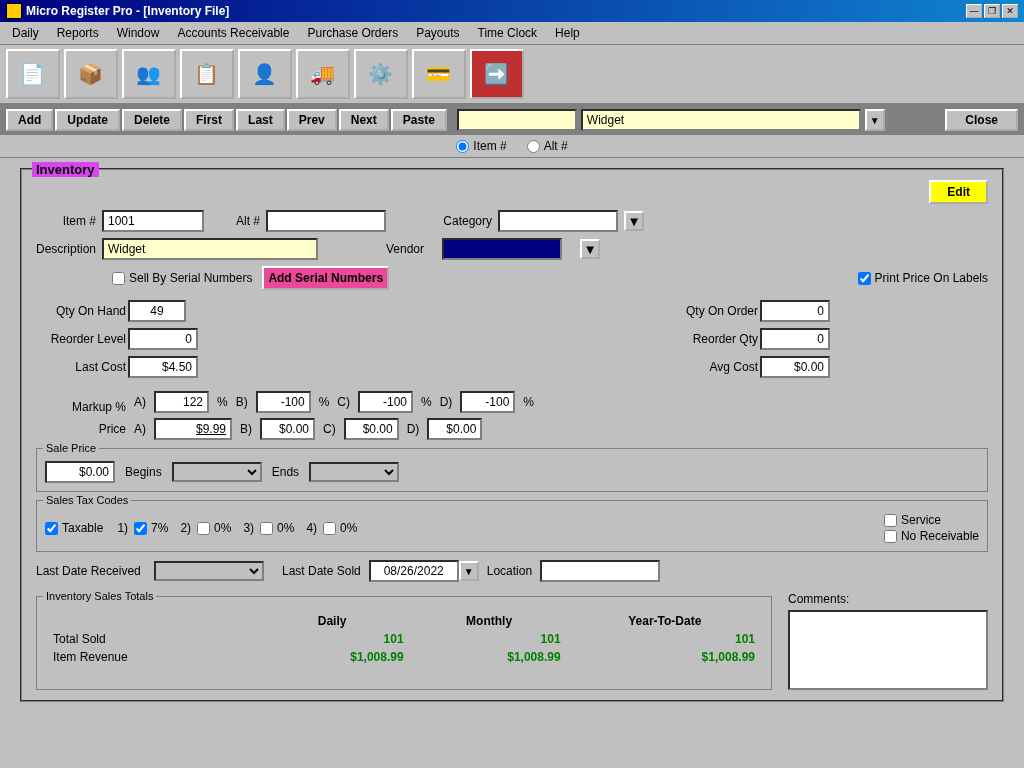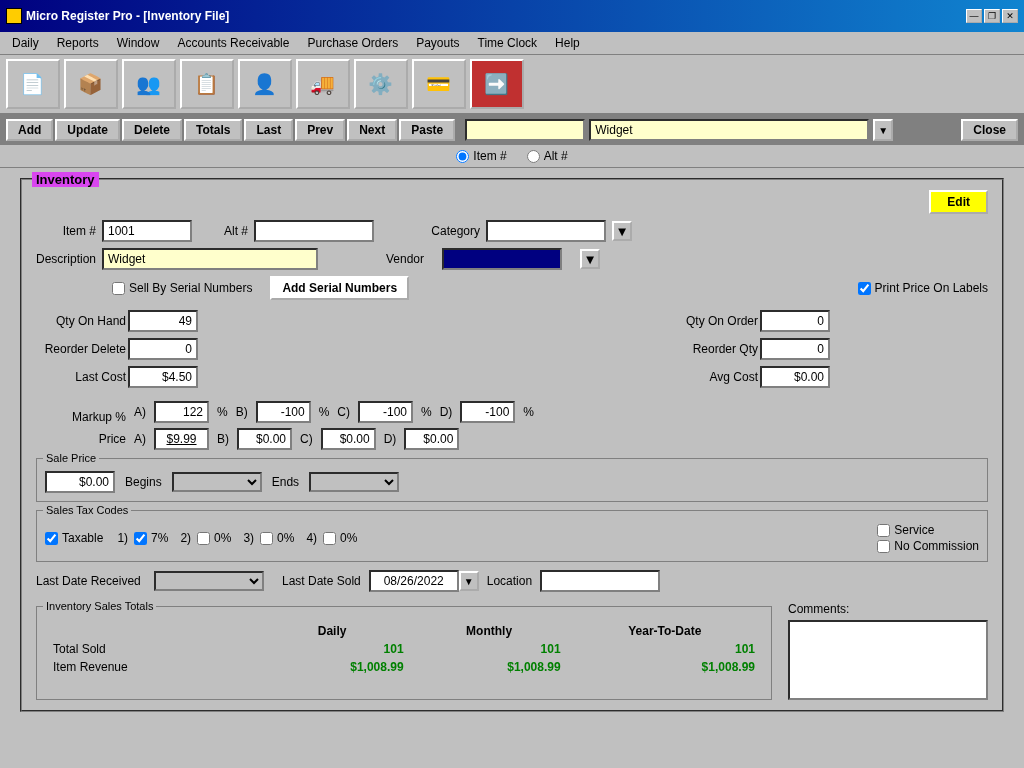--- a/index.html
+++ b/index.html
@@ -1,19 +1,19 @@
 <!DOCTYPE html>
 <html><head>
   <meta charset="utf-8">
   <style>
     * { box-sizing: border-box; margin: 0; padding: 0; }
     body { font-family: 'MS Sans Serif', Arial, sans-serif; font-size: 12px; background: #c0c0c0; user-select: none; }
     
     
-    .title-bar { background: linear-gradient(to right, #000080, #1084d0); color: white; padding: 3px 6px; display: flex; align-items: center; justify-content: space-between; height: 32px; }
+    .title-bar { background: linear-gradient(to right, #000080, #1084d0); color: white; padding: 3px 6px; display: flex; align-items: center; justify-content: space-between; height: 22px; }
     .title-bar-left { display: flex; align-items: center; gap: 4px; font-weight: bold; font-size: 12px; }
     .title-bar-icon { width: 16px; height: 16px; background: #ffcc00; border: 1px solid #000; }
     .title-bar-buttons { display: flex; gap: 2px; }
     .title-btn { width: 16px; height: 14px; background: #c0c0c0; border: 1px outset #fff; font-size: 9px; cursor: pointer; display: flex; align-items: center; justify-content: center; color: black; }
 
     
     .menu-bar { background: #c0c0c0; border-bottom: 1px solid #808080; padding: 2px 4px; display: flex; gap: 2px; }
     .menu-item { padding: 2px 8px; cursor: pointer; font-size: 12px; }
 
     
@@ -21,21 +21,21 @@
     .tool-btn { width: 54px; height: 50px; background: #c0c0c0; border: 2px outset #fff; cursor: pointer; display: flex; flex-direction: column; align-items: center; justify-content: center; }
     .tool-icon { width: 32px; height: 32px; display: flex; align-items: center; justify-content: center; font-size: 20px; }
 
     
     .nav-bar { background: #808080; padding: 4px 6px; display: flex; align-items: center; gap: 2px; }
     .nav-btn { padding: 2px 10px; background: #c0c0c0; border: 2px outset #fff; cursor: pointer; font-size: 12px; font-weight: bold; min-width: 45px; text-align: center; }
     .search-area { display: flex; align-items: center; gap: 4px; margin-left: 8px; flex: 1; }
     .search-input { width: 120px; background: #ffffcc; border: 2px inset #808080; padding: 2px 4px; font-size: 12px; }
     .search-combo { flex: 1; max-width: 280px; background: #ffffcc; border: 2px inset #808080; padding: 2px 4px; font-size: 12px; }
     .combo-btn { width: 20px; height: 22px; background: #c0c0c0; border: 2px outset #fff; cursor: pointer; display: flex; align-items: center; justify-content: center; font-size: 10px; }
-    .close-btn-nav { padding: 2px 10px; background: #c0c0c0; border: 2px outset #fff; cursor: pointer; font-size: 12px; font-weight: bold; margin-left: auto; }
+    .close-btn-nav { padding: 2px 18px; background: #c0c0c0; border: 2px outset #fff; cursor: pointer; font-size: 12px; font-weight: bold; margin-left: auto; }
 
     
     .radio-bar { background: #c0c0c0; padding: 4px 0; display: flex; align-items: center; justify-content: center; gap: 20px; border-bottom: 1px solid #808080; }
     .radio-label { display: flex; align-items: center; gap: 4px; cursor: pointer; }
 
     
     .main-content { background: #c0c0c0; padding: 10px 20px; }
     
     
     .group-box { border: 2px groove #808080; background: #c0c0c0; padding: 10px 14px; margin: 0; position: relative; }
@@ -135,21 +135,21 @@
   </div>
   <div class="tool-btn" style="background:#c03030;">
     <div class="tool-icon">➡️</div>
   </div>
 </div>
 
 <div class="nav-bar">
   <button class="nav-btn">Add</button>
   <button class="nav-btn">Update</button>
   <button class="nav-btn">Delete</button>
-  <button class="nav-btn">Totals</button>
+  <button class="nav-btn">First</button>
   <button class="nav-btn">Last</button>
   <button class="nav-btn">Prev</button>
   <button class="nav-btn">Next</button>
   <button class="nav-btn">Paste</button>
   <div class="search-area">
     <input type="text" class="search-input" value="" style="">
     <input type="text" class="search-combo" value="Widget" style="">
     <button class="combo-btn">▼</button>
   </div>
   <button class="nav-btn close-btn-nav">Close</button>
@@ -170,21 +170,21 @@
   <div class="group-box">
     <span class="group-title">Inventory</span>
 
     <div style="display:flex; justify-content:flex-end; margin-bottom:6px;">
       <button class="edit-btn">Edit</button>
     </div>
 
     <div style="display:flex; align-items:center; gap:16px; margin-bottom:6px;">
       <div style="display:flex; align-items:center; gap:6px;">
         <span class="field-label" style="min-width:60px;">Item #</span>
-        <input type="text" class="field-input" style="width: 90px;" value="1001">
+        <input type="text" class="field-input" style="width: 102px;" value="1001">
       </div>
       <div style="display:flex; align-items:center; gap:6px;">
         <span class="field-label" style="min-width:40px;">Alt #</span>
         <input type="text" class="field-input" style="width: 120px;" value="">
       </div>
       <div style="display:flex; align-items:center; gap:6px; margin-left:30px;">
         <span class="field-label" style="min-width:60px;">Category</span>
         <input type="text" class="field-input" style="width: 120px;" value="">
         <button style="width:20px; height:20px; background:#c0c0c0; border:2px outset #fff; cursor:pointer;">▼</button>
       </div>
@@ -201,36 +201,36 @@
         <button style="width:20px; height:20px; background:#c0c0c0; border:2px outset #fff; cursor:pointer;">▼</button>
       </div>
     </div>
 
     <div style="display:flex; align-items:center; gap:10px; margin-bottom:10px;">
       <div style="width:66px;"></div>
       <label class="check-row">
         <input type="checkbox" style="">
         <span>Sell By Serial Numbers</span>
       </label>
-      <button style="background:#ffffff; border:2px outset #fff; padding:3px 10px; cursor:pointer; font-size:12px; font-weight:bold; margin-left:8px;">Add Serial Numbers</button>
+      <button style="background:#ec4899; border:2px outset #fff; padding:3px 4px; cursor:pointer; font-size:12px; font-weight:bold; ">Add Serial Numbers</button>
       <div style="flex:1;"></div>
       <label class="check-row">
         <input type="checkbox" checked="" style="">
         <span>Print Price On Labels</span>
       </label>
     </div>
 
     <div class="two-col" style="margin-bottom:6px;">
       <div class="left-col">
         <div class="form-row">
           <span class="field-label">Qty On Hand</span>
-          <input type="text" class="field-input" style="width: 70px; text-align: right;" value="49">
-        </div>
-        <div class="form-row">
-          <span class="field-label">Reorder Delete</span>
+          <input type="text" class="field-input" style="width: 58px; text-align: center;" value="49">
+        </div>
+        <div class="form-row">
+          <span class="field-label">Reorder Level</span>
           <input type="text" class="field-input" style="width: 70px; text-align: right;" value="0">
         </div>
         <div class="form-row">
           <span class="field-label">Last Cost</span>
           <input type="text" class="field-input" style="width: 70px; text-align: right;" value="$4.50">
         </div>
       </div>
       <div class="right-col">
         <div class="form-row">
           <span class="field-label">Qty On Order</span>
@@ -259,21 +259,21 @@
       <input type="text" class="field-input" style="width: 55px; text-align: right;" value="-100">
       <span style="font-size:12px;">%</span>
       <span style="font-size:12px;">D)</span>
       <input type="text" class="field-input" style="width: 55px; text-align: right;" value="-100">
       <span style="font-size:12px;">%</span>
     </div>
 
     <div style="display:flex; align-items:center; gap:8px; margin-bottom:8px;">
       <span class="field-label" style="min-width:90px;">Price</span>
       <span style="font-size:12px;">A)</span>
-      <input type="text" class="field-input" style="width: 55px; text-align: center; text-decoration: underline;" value="$9.99">
+      <input type="text" class="field-input" style="width: 78px; text-align: right; text-decoration: underline;" value="$9.99">
       <span style="font-size:12px;">B)</span>
       <input type="text" class="field-input" style="width: 55px; text-align: right;" value="$0.00">
       <span style="font-size:12px;">C)</span>
       <input type="text" class="field-input" style="width: 55px; text-align: right;" value="$0.00">
       <span style="font-size:12px;">D)</span>
       <input type="text" class="field-input" style="width: 55px; text-align: right;" value="$0.00">
     </div>
 
     <div class="sub-group" style="margin-bottom:8px; display:flex; align-items:center; gap:10px;">
       <span class="sub-group-title">Sale Price</span>
@@ -312,21 +312,21 @@
           <span>0%</span>
         </label>
         <div style="flex:1;"></div>
         <div style="display:flex; flex-direction:column; gap:2px;">
           <label class="check-row">
             <input type="checkbox" style="">
             <span>Service</span>
           </label>
           <label class="check-row">
             <input type="checkbox" style="">
-            <span>No Commission</span>
+            <span>No Receivable</span>
           </label>
         </div>
       </div>
     </div>
 
     <div style="display:flex; align-items:center; gap:8px; margin-bottom:10px;">
       <span class="field-label" style="min-width:110px; text-align:left;">Last Date Received</span>
       <select style="width:110px; height:20px; background:#c0c0c0; border:2px inset #808080; font-size:12px;"></select>
       <span style="margin-left:10px;">Last Date Sold</span>
       <div style="display:flex; align-items:center;">

